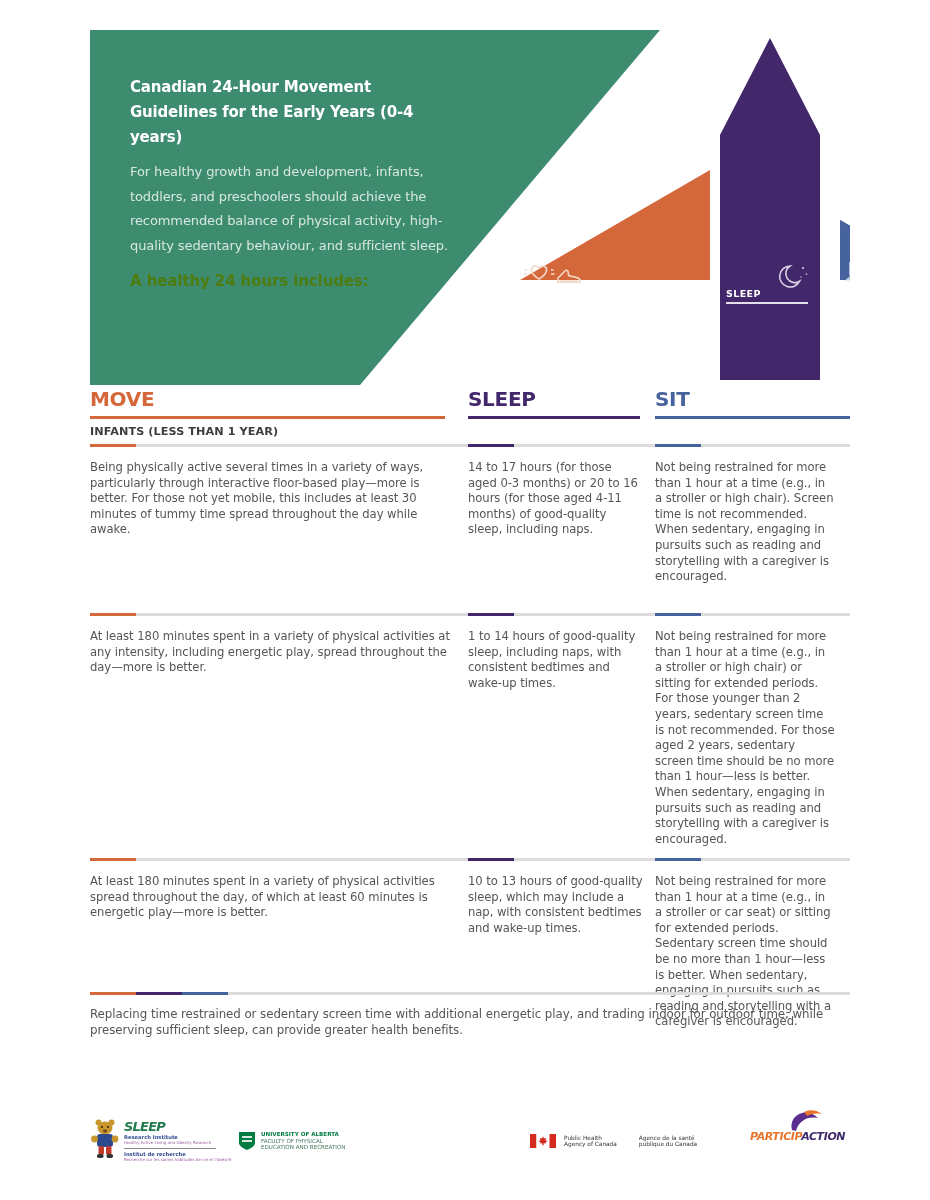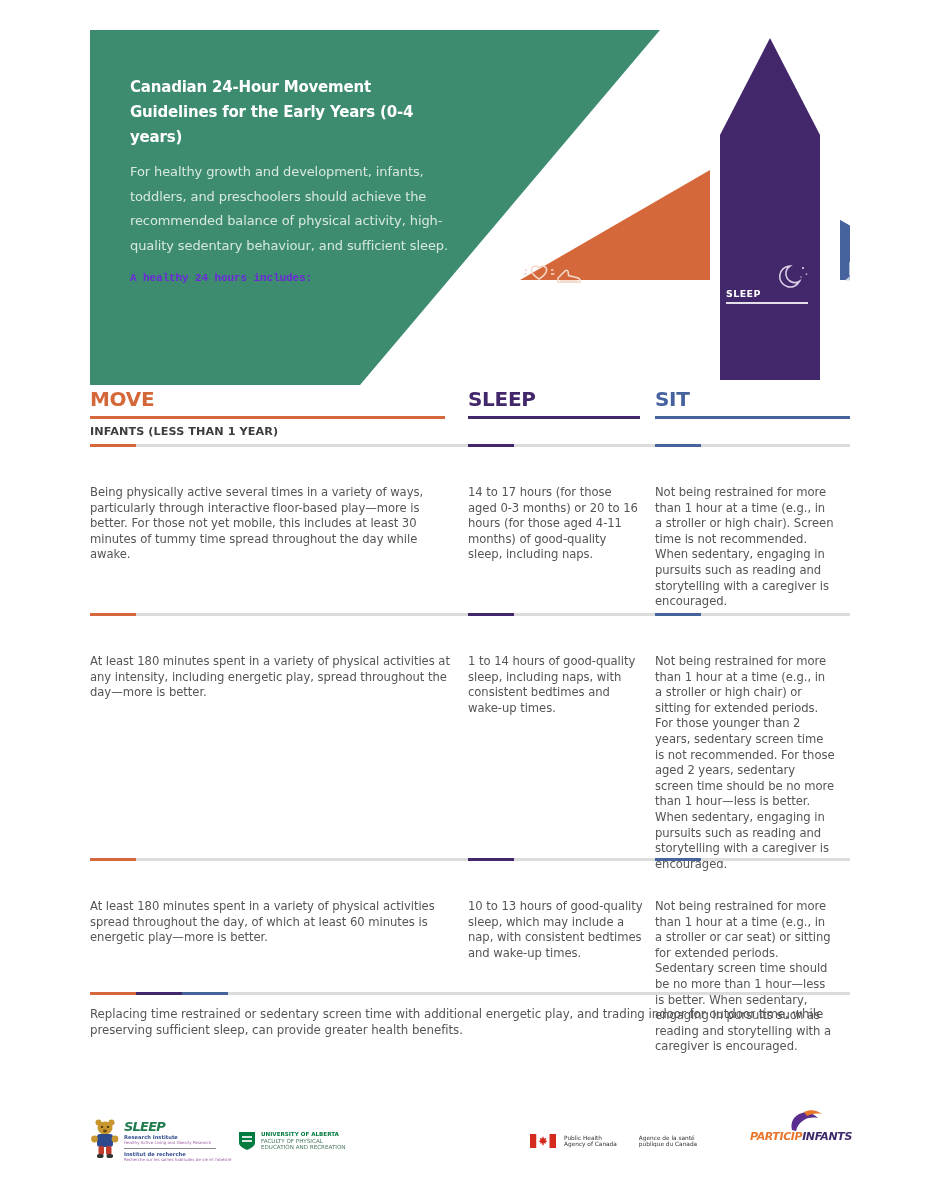--- a/index.html
+++ b/index.html
@@ -18,21 +18,21 @@
   .hero-text{position:absolute;left:40px;top:45px;width:330px;z-index:3;}
   .hero-title{
     font-family:"DejaVu Sans", sans-serif;
     font-weight:bold;font-size:15px;line-height:25px;
     color:#ffffff;letter-spacing:-0.2px;margin:0 0 10px 0;
   }
   .hero-sub{
     font-size:13px;line-height:24.5px;color:#d7e8e0;margin:0 0 14px 0;
     letter-spacing:-0.1px;
   }
-  .hero-cta{font-size:11px;font-weight:bold;color:#6d28d9;letter-spacing:-0.1px;font-family:Liberation Mono, monospace;}
+  .hero-cta{font-size:15px;font-weight:bold;color:#4d7c0f;letter-spacing:-0.1px;}
 
   .shape-label{
     position:absolute;z-index:4;color:#fff;font-weight:bold;
     font-size:9.5px;letter-spacing:0.4px;
   }
   .shape-rule{position:absolute;z-index:4;height:1.5px;background:rgba(255,255,255,.85);}
 
   
   .cols{position:absolute;left:90px;top:388px;width:760px;}
   .colhead{position:absolute;top:0;}
@@ -55,21 +55,21 @@
   .agerow{position:relative;width:760px;}
   .age-label{
     font-size:11.2px;font-weight:bold;color:#3d3d3d;letter-spacing:0.1px;
     padding-bottom:6px;
   }
   .tickline{position:relative;height:3px;background:#dcdcdc;width:760px;}
   .tick{position:absolute;top:0;height:3px;}
   .tick.m{left:0;width:46px;}
   .tick.s{left:378px;width:46px;}
   .tick.t{left:565px;width:46px;}
-  .cells{position:relative;padding-top:13px;margin-top:25px;}
+  .cells{position:relative;padding-top:13px;}
   .cell{position:absolute;top:13px;font-size:11.6px;line-height:15.6px;color:#555;letter-spacing:-0.05px;}
   .cell.m{left:0;width:360px;}
   .cell.s{left:378px;width:175px;}
   .cell.t{left:565px;width:180px;}
 
   
   .foot{position:absolute;left:90px;top:992px;width:760px;}
   .foot-rule{position:relative;height:3px;background:#dcdcdc;width:760px;}
   .foot-rule .seg{position:absolute;top:0;height:3px;}
   .foot-rule .s1{left:0;width:46px;}
@@ -265,20 +265,20 @@
       </div>
     </div>
 
     <div class="logo" style="left:660px;width:110px;align-items:flex-start;">
       <div style="position:relative;width:110px;">
         <svg width="44" height="26" viewBox="0 0 44 26" style="position:absolute;left:30px;top:-2px;">
           <path d="M12,22 C10,14 14,7 22,5 C28,3.5 34,6 38,10 C33,9 28,9.5 24,12 C20,14.5 17,18 16,23 z" fill="#5B2D8E"></path>
           <path d="M24,4 C30,1 37,2 42,6 C36,5 31,6 27,8 z" fill="#E8762C"></path>
         </svg>
         <div style="position:absolute;left:0px;top:20px;font-size:11px;font-weight:bold;font-style:italic;letter-spacing:-0.4px;white-space:nowrap;">
-          <span style="color:#E8762C;">PARTICIP</span><span style="color:#3E2A6B;">INFANTS</span>
+          <span style="color:#E8762C;">PARTICIP</span><span style="color:#3E2A6B;">ACTION</span>
         </div>
       </div>
     </div>
 
   </div>
 
 </div>
 
 </body></html>

